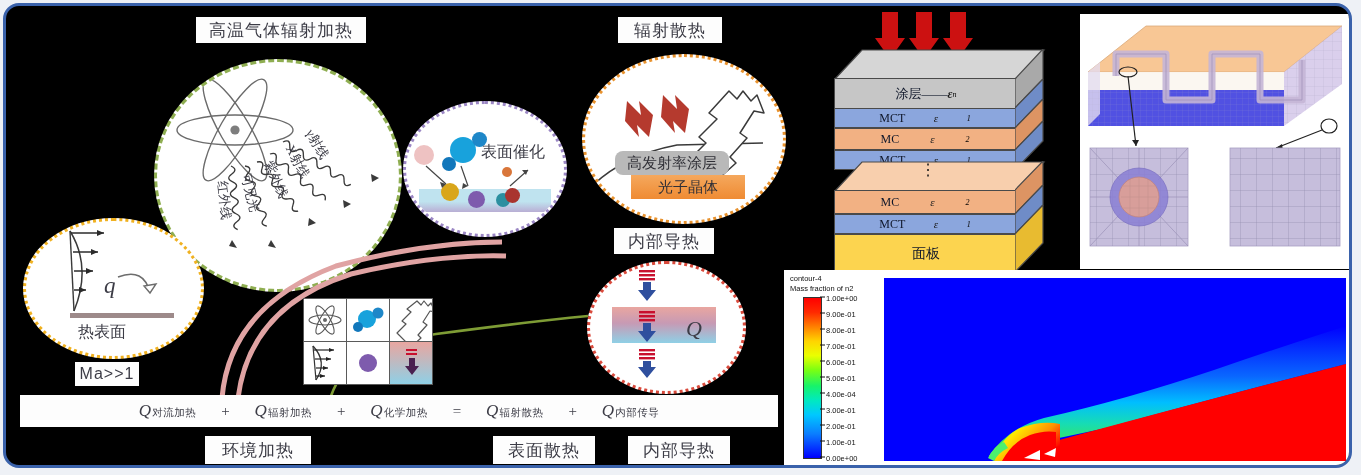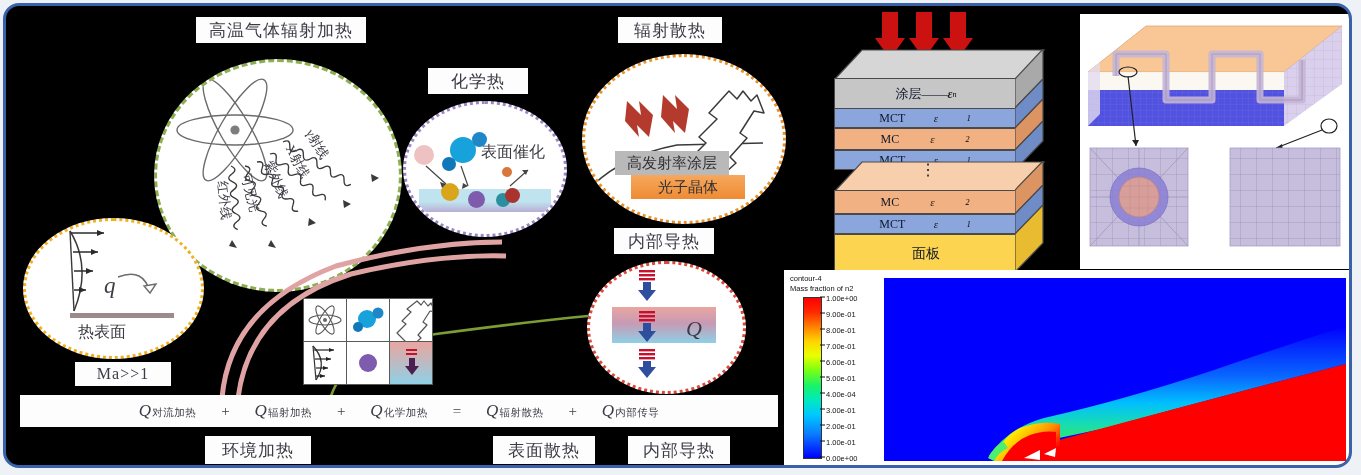--- a/index.html
+++ b/index.html
@@ -80,21 +80,20 @@
   .meshpanel{position:absolute;background:#fff;}
 </style>
 </head>
 <body>
 
 <div id="stage">
   <div class="frame">
 
     <div class="chip" style="left:190px;top:11px;width:170px;height:26px;font-size:17px;text-align:right;">高温气体辐射加热</div>
 
-    <div class="chip" style="left:422px;top:62px;width:100px;height:26px;font-size:17px;">化学热</div>
 
     <div class="chip" style="left:612px;top:11px;width:104px;height:26px;font-size:17px;">辐射散热</div>
 
     <div class="chip" style="left:608px;top:222px;width:100px;height:26px;font-size:17px;">内部导热</div>
 
     <div class="bub green" style="left:148px;top:53px;width:242px;height:227px;">
       <svg width="242" height="227" viewBox="0 0 242 227" style="position:absolute;left:0;top:0;">
         <g stroke="#6b6b6b" fill="none" stroke-width="1.4">
           <ellipse cx="78" cy="68" rx="58" ry="15"></ellipse>
           <ellipse cx="78" cy="68" rx="58" ry="15" transform="rotate(60 78 68)"></ellipse>
@@ -157,21 +156,21 @@
         <path d="M8 128 Q40 98 92 88 L178 86" stroke="#3a3a3a" stroke-width="1.7" fill="none"></path>
 
         <g fill="#b53a2e">
           <path d="M42 44 l14 14 l-2 -14 l14 14 l-4 22 l-12 -12 l2 12 l-14 -16 z"></path>
           <path d="M78 38 l14 14 l-2 -14 l14 14 l-4 24 l-12 -12 l2 12 l-14 -16 z"></path>
         </g>
 
         <path d="M103 104 l18 -18 l-7 -6 l18 -18 l-8 -6 l20 -22 l8 8 l6 -8 l8 10 l6 -6 l7 18
                  l-10 -2 l-14 22 l7 5 l-17 19 l6 6 l-20 18 z" fill="#ffffff" stroke="#3a3a3a" stroke-width="1.5" stroke-linejoin="round"></path>
       </svg>
-      <div class="barGrey" style="left:30px;top:94px;width:114px;height:24px;font-size:15px;">高发射率涂层</div>
+      <div class="barGrey" style="left:30px;top:94px;width:114px;height:24px;font-size:15px;border-radius:8px;">高发射率涂层</div>
       <div class="barOrange" style="left:30px;top:118px;width:114px;height:24px;font-size:15px;">光子晶体</div>
     </div>
 
     <div class="bub red" style="left:581px;top:255px;width:153px;height:127px;">
       <div class="condblock" style="left:22px;top:43px;width:104px;height:36px;"></div>
       <svg width="153" height="127" viewBox="0 0 153 127" style="position:absolute;left:0;top:0;">
         <g>
           <g transform="translate(49,6)">
             <rect x="0" y="0" width="16" height="2.4" fill="#c8102e"></rect>
             <rect x="0" y="4" width="16" height="2.4" fill="#c8102e"></rect>
@@ -212,21 +211,21 @@
             <path d="M60 69 l-7 -3 v6 z"></path>
         </g>
         <path d="M92 56 q26 -10 32 16" stroke="#6d6d6d" stroke-width="1.6" fill="none"></path>
         <path d="M124 72 l-6 -7 l12 -2 z" fill="#ffffff" stroke="#6d6d6d" stroke-width="1.4"></path>
         <rect x="44" y="92" width="104" height="5" fill="#9d8a8a"></rect>
       </svg>
       <div class="ctext" style="left:78px;top:52px;font-size:23px;font-style:italic;">q</div>
       <div class="ctext" style="left:52px;top:101px;font-size:16px;">热表面</div>
     </div>
 
-    <div class="chip" style="left:69px;top:356px;width:96px;height:24px;font-size:16px;font-family:Liberation Serif, serif;">Ma&gt;&gt;1</div>
+    <div class="chip" style="left:69px;top:356px;width:64px;height:24px;font-size:16px;font-family:Liberation Sans, sans-serif;">Ma&gt;&gt;1</div>
 
     <svg width="760" height="470" viewBox="0 0 760 470" style="position:absolute;left:0;top:0;">
       <path d="M216 392 Q224 300 330 260 Q420 236 496 236" stroke="#e0a3a3" stroke-width="5" fill="none"></path>
       <path d="M232 392 Q244 300 345 268 Q430 248 500 250" stroke="#e0a3a3" stroke-width="5" fill="none"></path>
       <path d="M325 390 Q342 340 430 328 Q520 316 582 310" stroke="#7e9c35" stroke-width="2.6" fill="none"></path>
     </svg>
 
     <div class="minigrid" style="left:297px;top:292px;width:128px;height:85px;">
       <div class="minicell">
         <svg width="42" height="42" viewBox="0 0 42 42">

